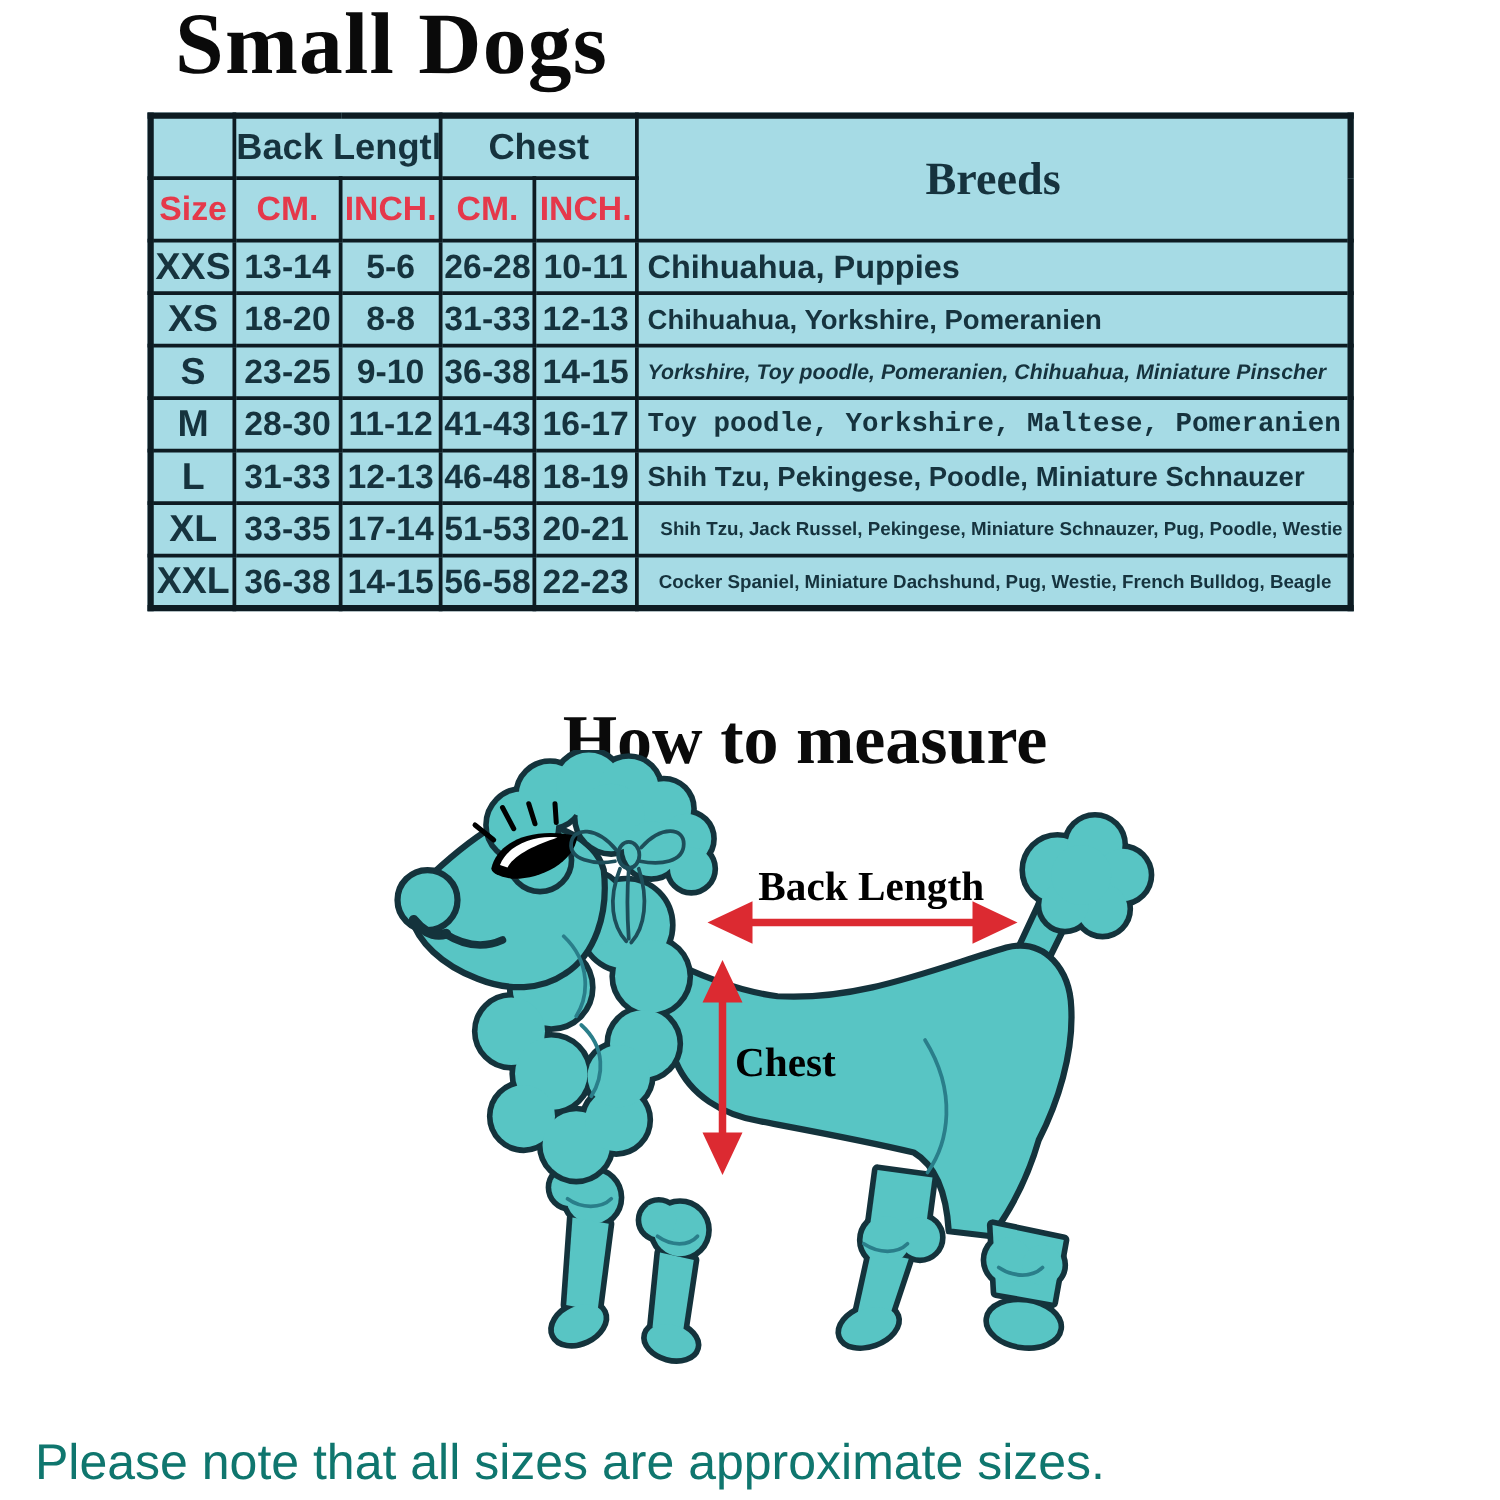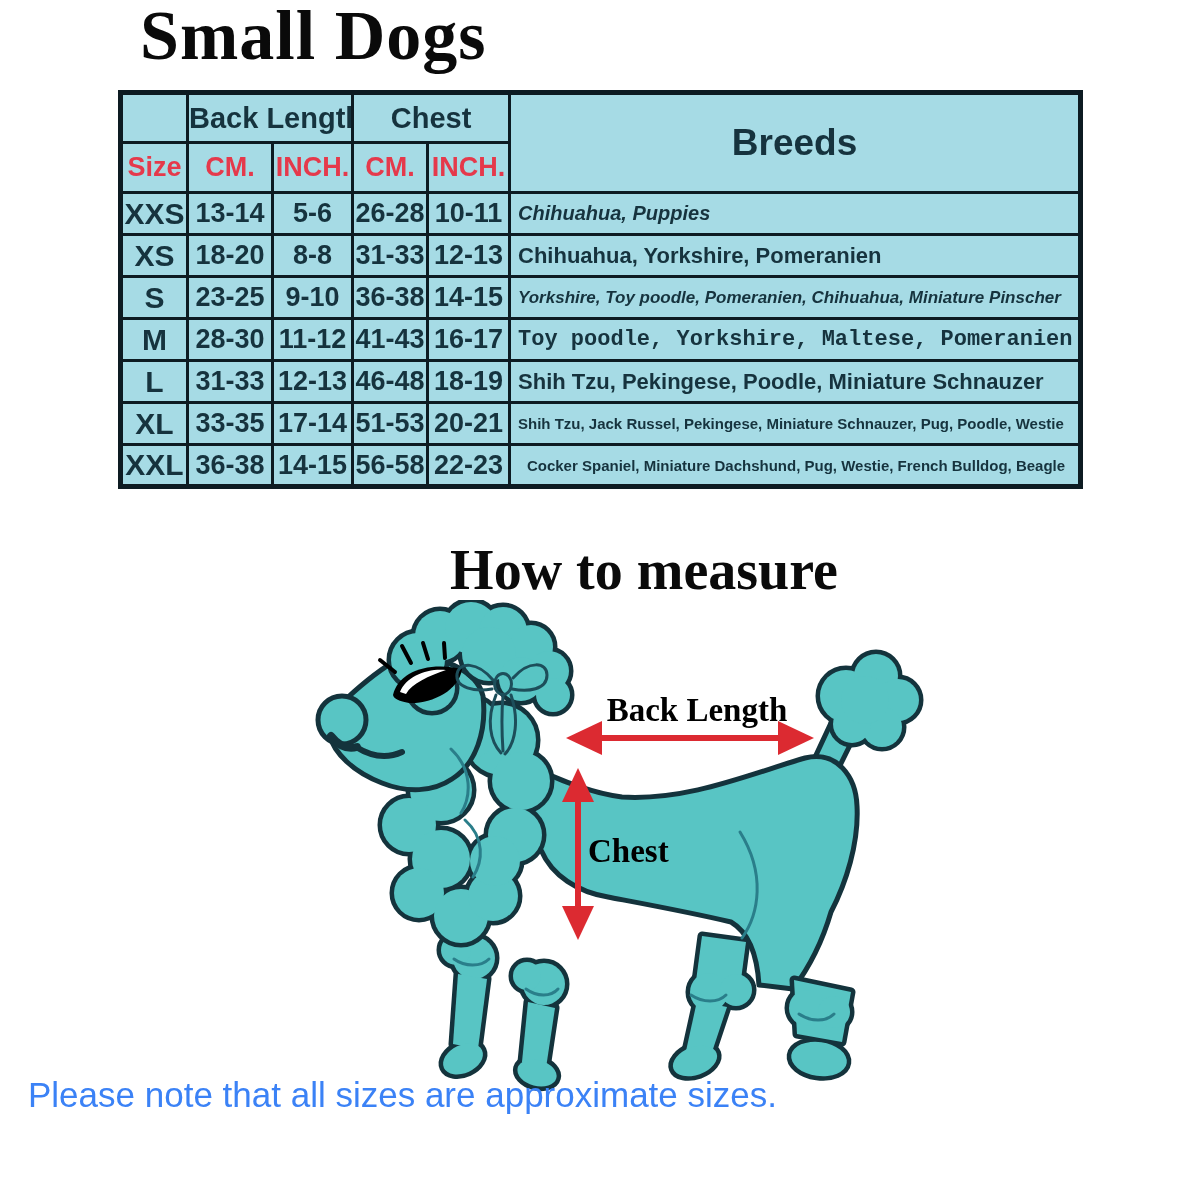--- a/index.html
+++ b/index.html
@@ -6,43 +6,43 @@
     --bg:#FFFFFF; --table_bg:#A6DBE5; --table_border:#0D1B22; --dark_text:#16333E;
     --red_text:#E5394B; --title_text:#0A0A0A; --dog_fill:#58C5C4; --dog_outline:#14333C;
     --dog_detail:#2A7E8A; --bow_line:#1D4E5A; --arrow_red:#DC2A31;
   }
   html,body{margin:0;padding:0;}
   body{width:1200px;height:1200px;position:relative;background:var(--bg,#fff);overflow:hidden;
        font-family:"Liberation Sans",sans-serif;}
   .abs{position:absolute;}
   .page-title{left:140px;top:-4px;font-family:"Liberation Serif",serif;font-weight:bold;
        font-size:70px;letter-spacing:1px;color:var(--title_text,#0a0a0a);}
-  .section-title{left:644px;top:538px;transform:translateX(-50%);white-space:nowrap;
+  .section-title{left:644px;top:560px;transform:translateX(-50%);white-space:nowrap;
        font-family:"Liberation Serif",serif;font-weight:bold;font-size:56px;color:var(--title_text,#0a0a0a);}
   
   .tbl-wrap{left:118px;top:90px;}
   table{border-collapse:collapse;table-layout:fixed;width:960px;
         background:var(--table_bg,#A6DBE5);border:5px solid var(--table_border,#0d1b22);}
   th,td{border:3px solid var(--table_border,#0d1b22);overflow:hidden;white-space:nowrap;
         color:var(--dark_text,#16333e);text-align:center;vertical-align:middle;padding:0;}
   thead tr{height:50px;} tbody tr{height:42px;}
   .h-group{font-size:29px;font-weight:bold;}
-  .h-breeds{font-size:37px;font-weight:600;}
+  .h-breeds{font-size:37px;font-weight:600;font-family:Liberation Serif, serif;}
   .h-sub{font-size:27px;font-weight:bold;color:var(--red_text,#e5394b);}
   .c-size{font-size:30px;font-weight:bold;}
   .c-num{font-size:27px;font-weight:bold;}
   .c-breeds{font-size:22px;font-weight:bold;text-align:left;padding:0 4px 0 7px;}
   
   .dog-svg{left:290px;top:600px;}
   .measure-label{font-family:"Liberation Serif",serif;font-weight:bold;font-size:33px;
        color:#000;white-space:nowrap;}
   .lbl-back{left:592px;top:692px;width:210px;text-align:center;}
   .lbl-chest{left:588px;top:833px;}
   
-  .footer{left:28px;top:1072px;font-size:35px;color:#3b82f6;line-height:45px;}
+  .footer{left:28px;top:1148px;font-size:40px;color:#0f766e;line-height:45px;}
   
   .shape{fill:var(--dog_fill,#58C5C4);stroke:var(--dog_outline,#14333C);stroke-width:5;stroke-linejoin:round;}
   .cloud-stroke{fill:var(--dog_fill,#58C5C4);stroke:var(--dog_outline,#14333C);stroke-width:9;stroke-linejoin:round;}
   .cloud-fill{fill:var(--dog_fill,#58C5C4);stroke:none;}
   .ink{stroke:var(--dog_outline,#14333C);fill:none;stroke-linecap:round;}
   .detail{stroke:var(--dog_detail,#2A7E8A);stroke-width:3;fill:none;stroke-linecap:round;}
   .bow{stroke:var(--bow_line,#1D4E5A);stroke-width:3;fill:none;stroke-linecap:round;}
   .arrow-line{stroke:var(--arrow_red,#DC2A31);stroke-width:6;}
   .arrow-head{fill:var(--arrow_red,#DC2A31);}
 </style>
@@ -76,21 +76,21 @@
         <th class="h-sub">INCH.</th>
       </tr>
     </thead>
     <tbody>
         <tr>
           <th class="c-size">XXS</th>
           <td class="c-num">13-14</td>
           <td class="c-num">5-6</td>
           <td class="c-num">26-28</td>
           <td class="c-num">10-11</td>
-          <td class="c-breeds fit" style="font-size: 20px; font-style: italic;">Chihuahua, Puppies</td>
+          <td class="c-breeds fit" style="font-size: 26px;">Chihuahua, Puppies</td>
         </tr>
         <tr>
           <th class="c-size">XS</th>
           <td class="c-num">18-20</td>
           <td class="c-num">8-8</td>
           <td class="c-num">31-33</td>
           <td class="c-num">12-13</td>
           <td class="c-breeds fit" style="font-size: 22px;">Chihuahua, Yorkshire, Pomeranien</td>
         </tr>
         <tr>
@@ -116,21 +116,21 @@
           <td class="c-num">46-48</td>
           <td class="c-num">18-19</td>
           <td class="c-breeds fit" style="font-size: 22px;">Shih Tzu, Pekingese, Poodle, Miniature Schnauzer</td>
         </tr>
         <tr>
           <th class="c-size">XL</th>
           <td class="c-num">33-35</td>
           <td class="c-num">17-14</td>
           <td class="c-num">51-53</td>
           <td class="c-num">20-21</td>
-          <td class="c-breeds fit" style="font-size: 15px;">Shih Tzu, Jack Russel, Pekingese, Miniature Schnauzer, Pug, Poodle, Westie</td>
+          <td class="c-breeds fit" style="font-size: 15px; text-align: right;">Shih Tzu, Jack Russel, Pekingese, Miniature Schnauzer, Pug, Poodle, Westie</td>
         </tr>
         <tr>
           <th class="c-size">XXL</th>
           <td class="c-num">36-38</td>
           <td class="c-num">14-15</td>
           <td class="c-num">56-58</td>
           <td class="c-num">22-23</td>
           <td class="c-breeds fit" style="font-size: 15px; text-align: center;">Cocker Spaniel, Miniature Dachshund, Pug, Westie, French Bulldog, Beagle</td>
         </tr>
       </tbody>

